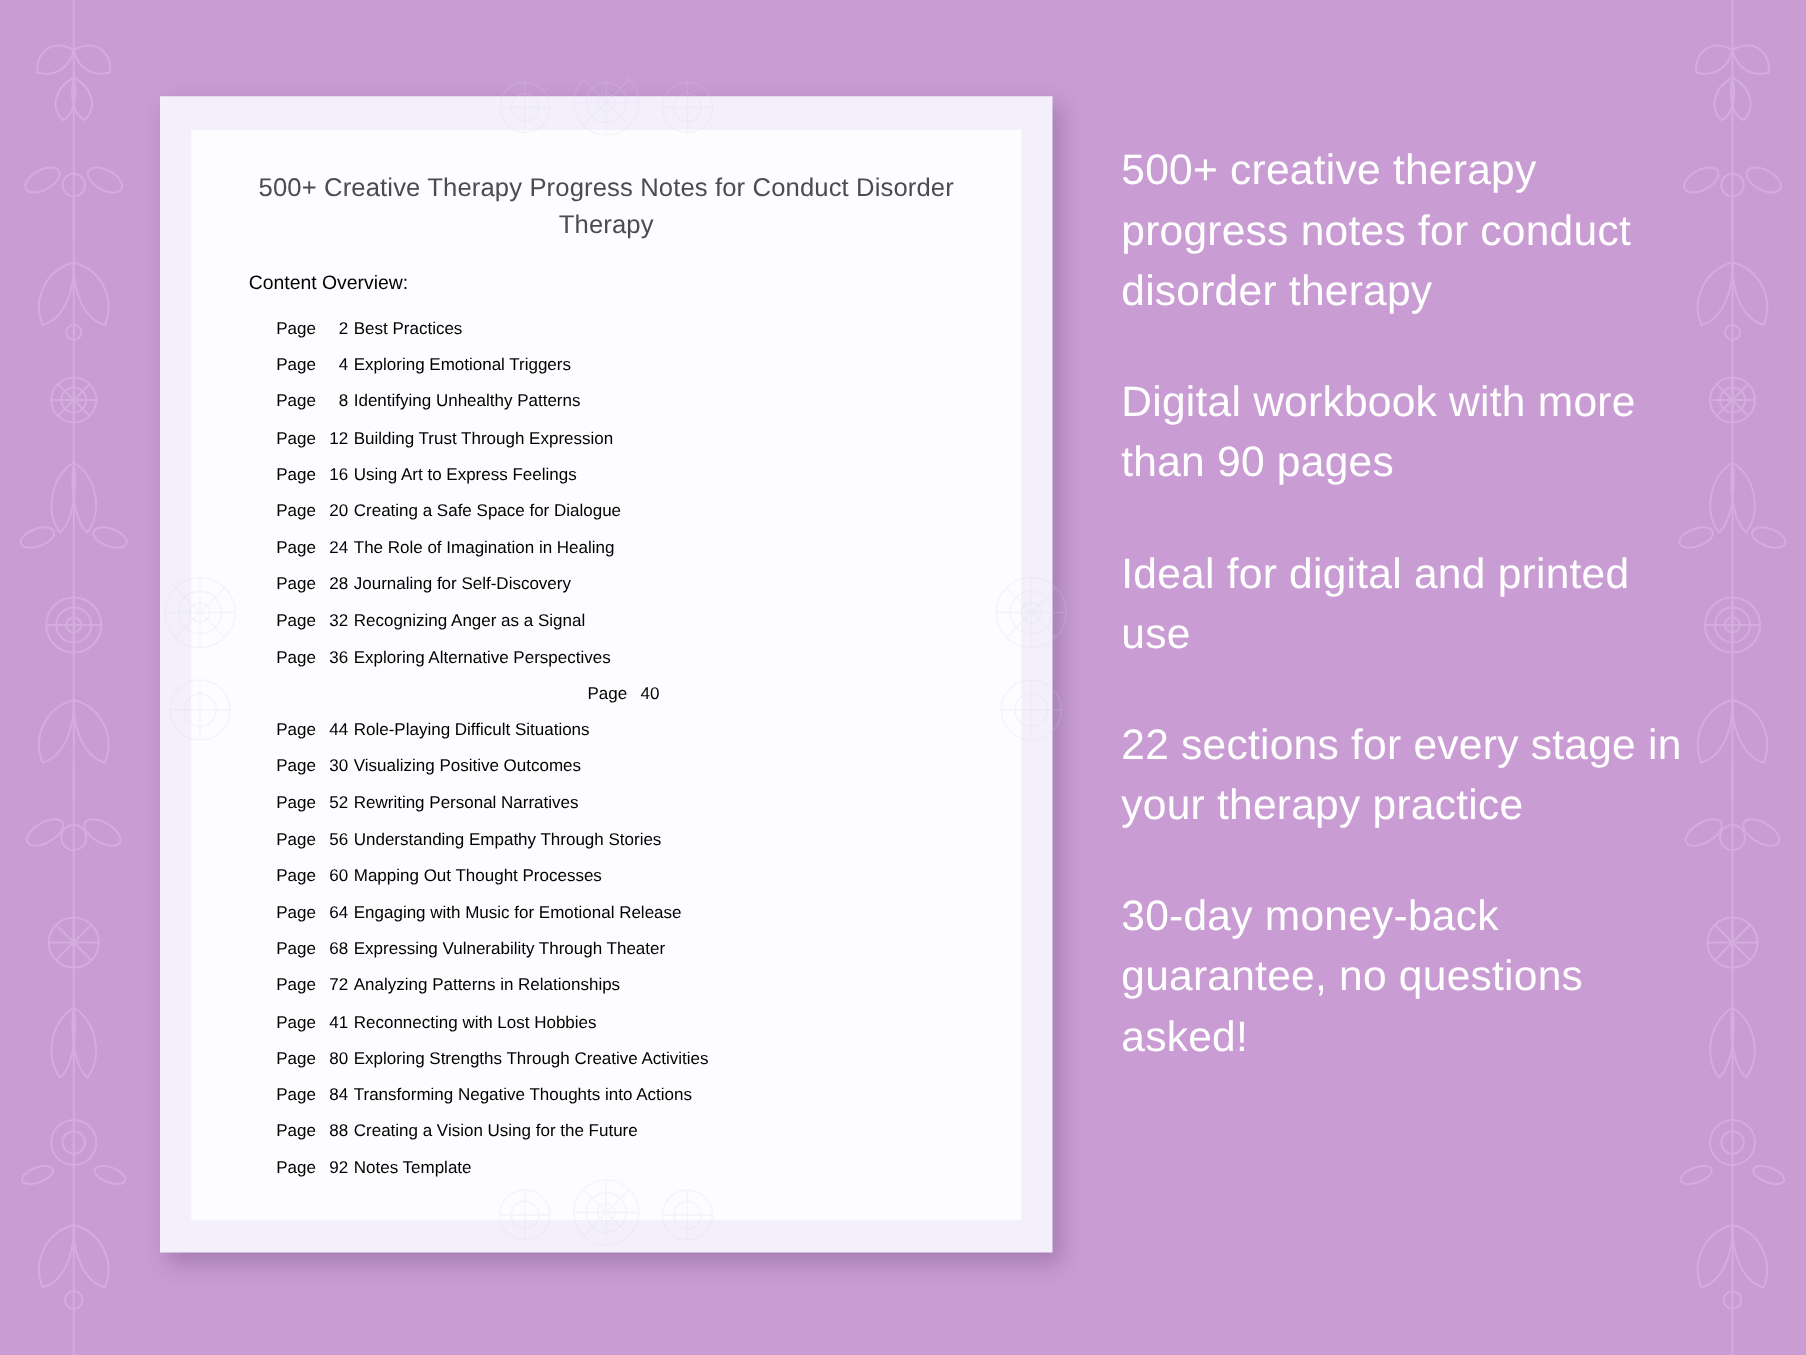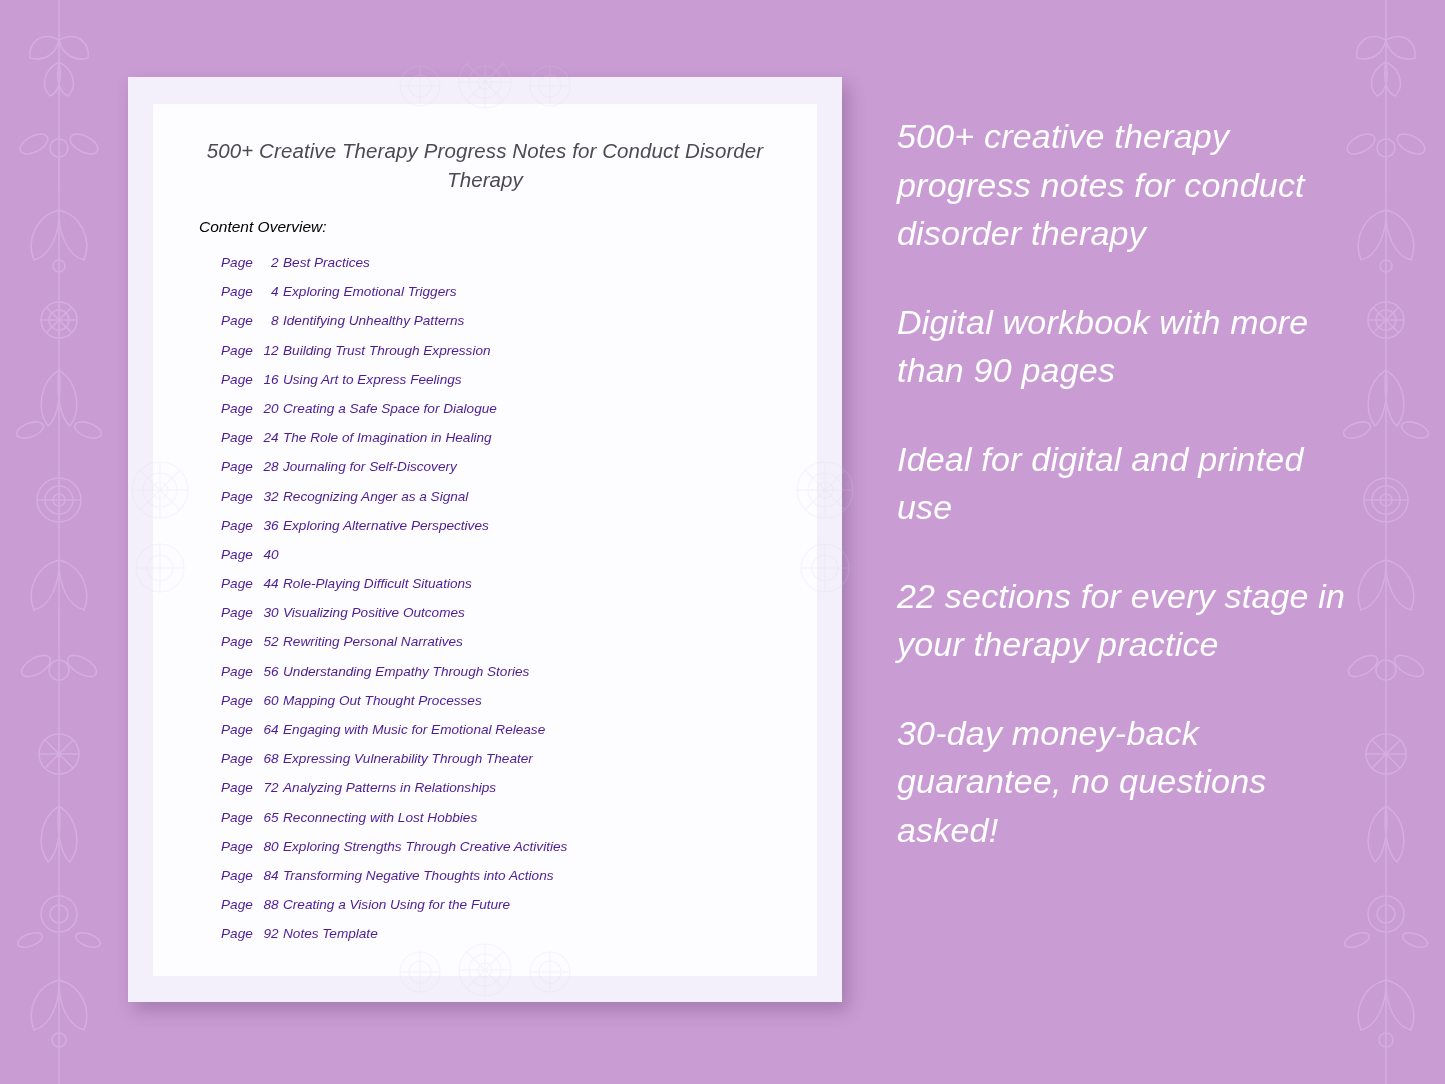--- a/index.html
+++ b/index.html
@@ -13,21 +13,20 @@
     font-family: "Liberation Sans", sans-serif;
     background: #c89bd2;
   }
 
   #stage {
     position: relative;
     width: 1445px;
     height: 1084px;
     background: #c99cd3;
     overflow: hidden;
-    font-style: italic;
   }
 
   
   .floral-band {
     position: absolute;
     top: 0;
     height: 1084px;
     width: 118px;
     opacity: 0.55;
     pointer-events: none;
@@ -90,22 +89,23 @@
     position: absolute;
     left: 221px;
     top: 255px;
     width: 560px;
   }
   .toc-row {
     display: flex;
     align-items: baseline;
     height: 29.2px;
     font-size: 13.6px;
-    color: #4c1d95;
+    color: #000000;
     white-space: nowrap;
+    justify-content: center;
   }
   .toc-page {
     display: inline-block;
     width: 62px;
     flex: 0 0 62px;
   }
   .toc-page .pnum {
     display: inline-block;
     width: 22px;
     text-align: right;
@@ -402,21 +402,21 @@
       </div>
       <div class="toc-row">
         <span class="toc-page"><span>Page </span><span class="pnum">68</span></span>
         <span class="toc-title">Expressing Vulnerability Through Theater</span>
       </div>
       <div class="toc-row">
         <span class="toc-page"><span>Page </span><span class="pnum">72</span></span>
         <span class="toc-title">Analyzing Patterns in Relationships</span>
       </div>
       <div class="toc-row">
-        <span class="toc-page"><span>Page </span><span class="pnum">65</span></span>
+        <span class="toc-page"><span>Page </span><span class="pnum">41</span></span>
         <span class="toc-title">Reconnecting with Lost Hobbies</span>
       </div>
       <div class="toc-row">
         <span class="toc-page"><span>Page </span><span class="pnum">80</span></span>
         <span class="toc-title">Exploring Strengths Through Creative Activities</span>
       </div>
       <div class="toc-row">
         <span class="toc-page"><span>Page </span><span class="pnum">84</span></span>
         <span class="toc-title">Transforming Negative Thoughts into Actions</span>
       </div>

